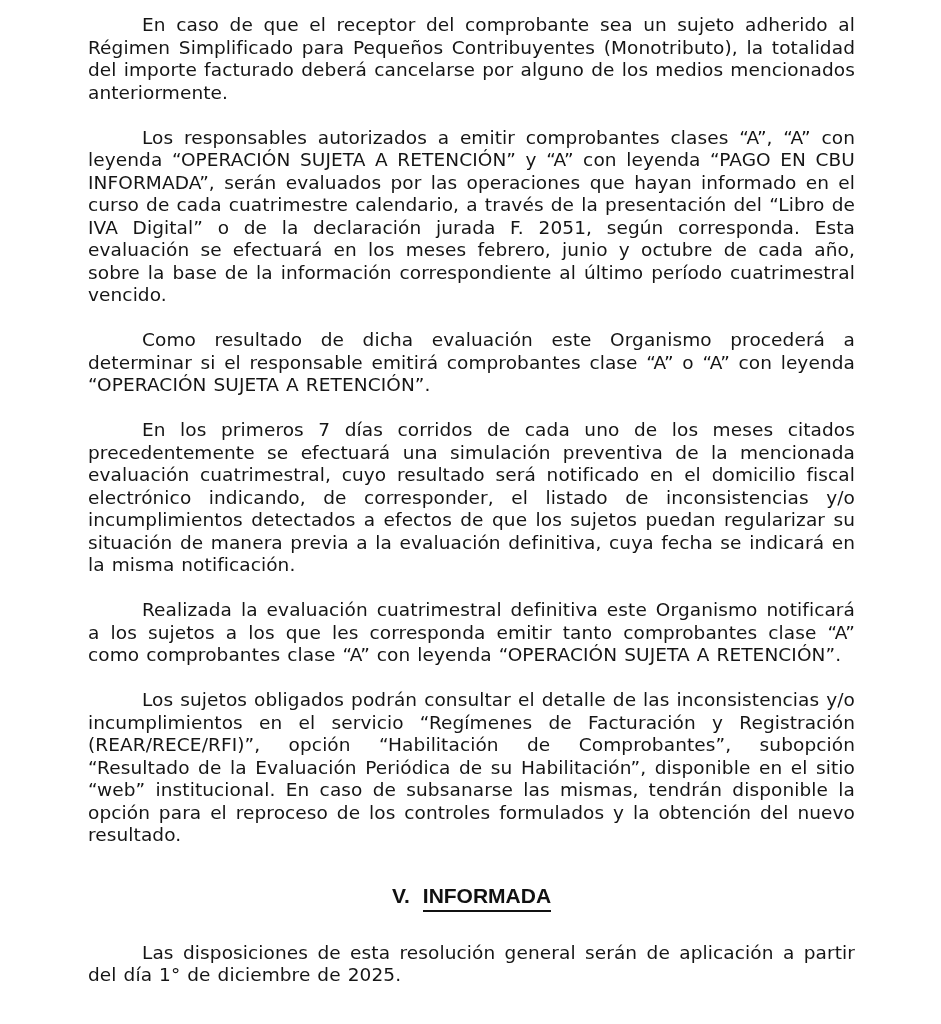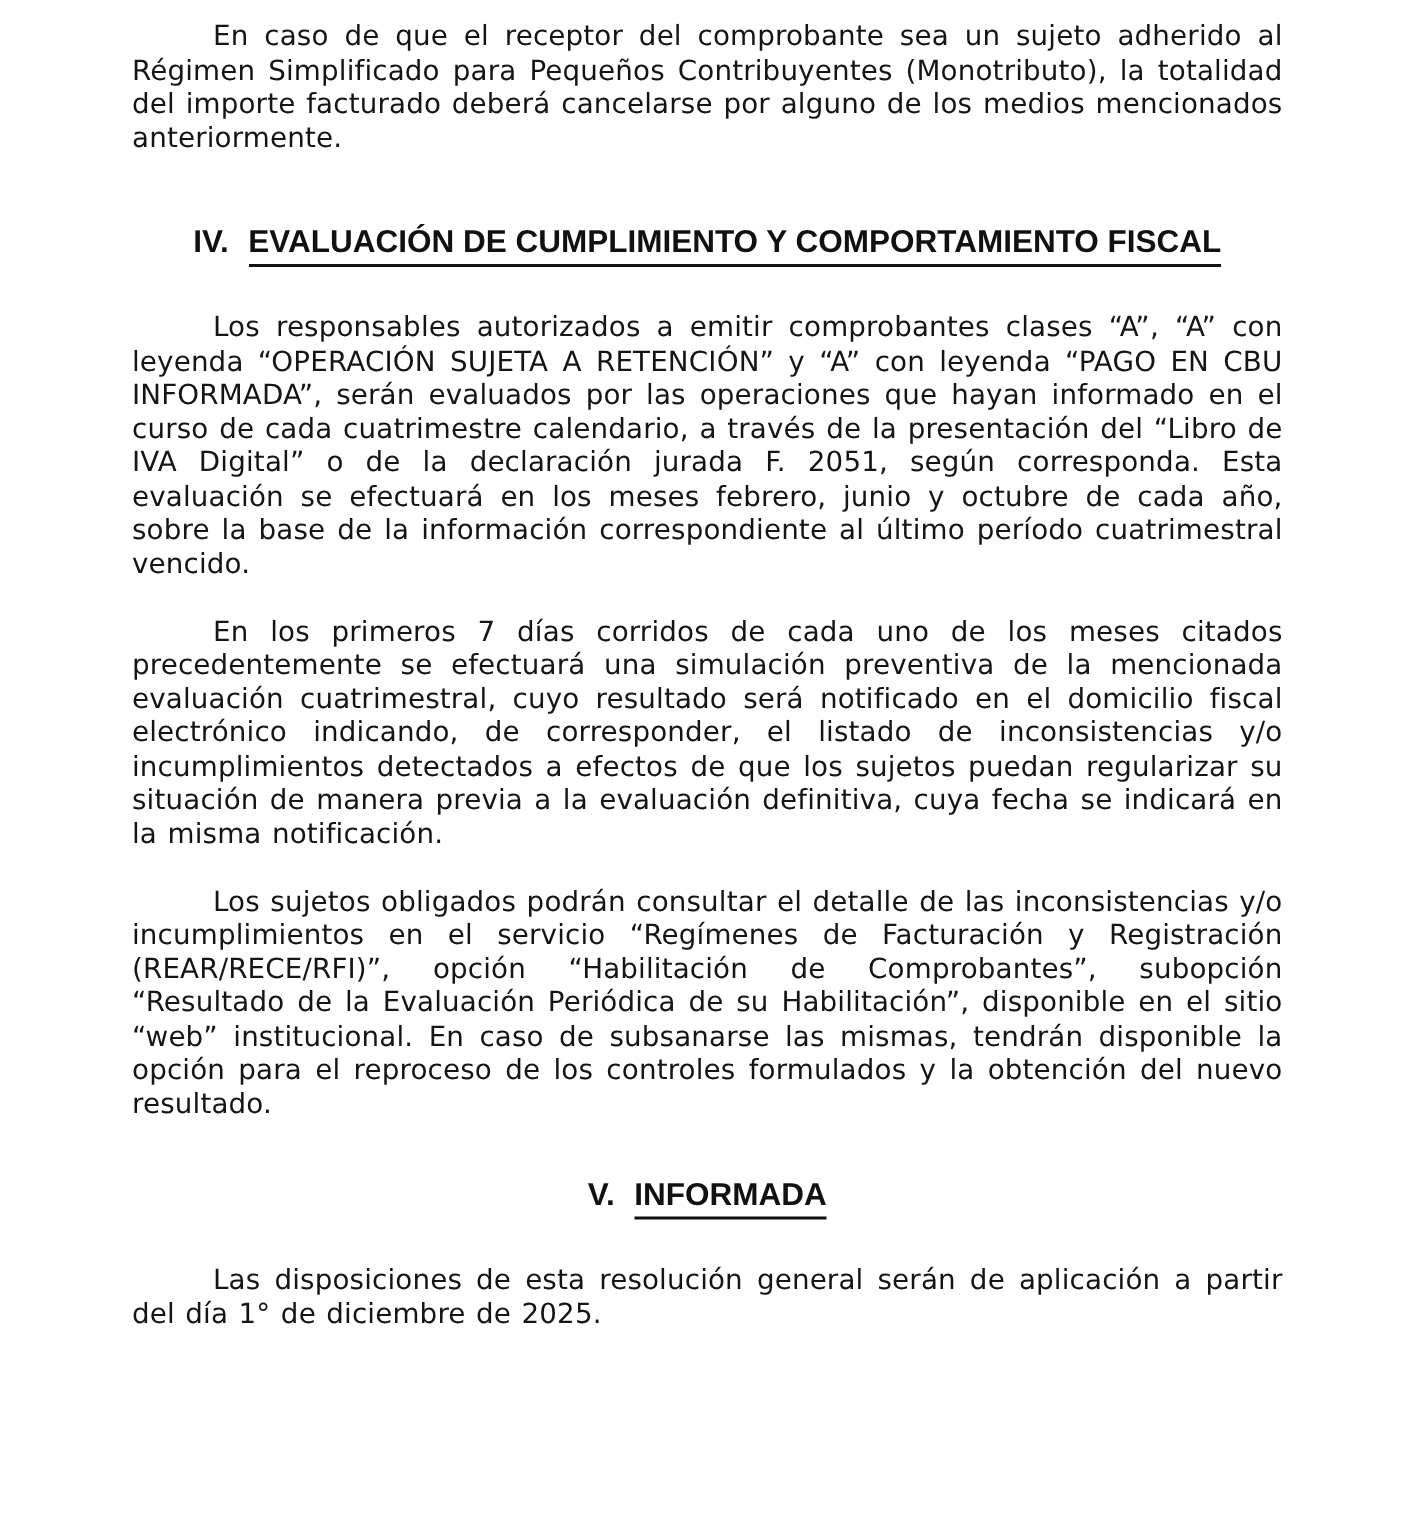--- a/index.html
+++ b/index.html
@@ -51,30 +51,28 @@
   .heading-v  { margin-top: 36px; }
   .last-par   { margin-bottom: 0; }
 </style>
 </head>
 <body>
 
 <div class="page" style="background: rgb(255, 255, 255); color: rgb(21, 21, 21);">
 
   <p class="body-par">En caso de que el receptor del comprobante sea un sujeto adherido al Régimen Simplificado para Pequeños Contribuyentes (Monotributo), la totalidad del importe facturado deberá cancelarse por alguno de los medios mencionados anteriormente.</p>
 
-  <h2 class="section-heading heading-iv">
-    <span class="sec-num">IV.</span>
-    <span class="sec-title">EVALUACIÓN DE CUMPLIMIENTO Y COMPORTAMIENTO FISCAL</span>
-  </h2>
 
   <p class="body-par">Los responsables autorizados a emitir comprobantes clases “A”, “A” con leyenda “OPERACIÓN SUJETA A RETENCIÓN” y “A” con leyenda “PAGO EN CBU INFORMADA”, serán evaluados por las operaciones que hayan informado en el curso de cada cuatrimestre calendario, a través de la presentación del “Libro de IVA Digital” o de la declaración jurada F. 2051, según corresponda. Esta evaluación se efectuará en los meses febrero, junio y octubre de cada año, sobre la base de la información correspondiente al último período cuatrimestral vencido.</p>
 
+  <p class="body-par">Como resultado de dicha evaluación este Organismo procederá a determinar si el responsable emitirá comprobantes clase “A” o “A” con leyenda “OPERACIÓN SUJETA A RETENCIÓN”.</p>
 
   <p class="body-par">En los primeros 7 días corridos de cada uno de los meses citados precedentemente se efectuará una simulación preventiva de la mencionada evaluación cuatrimestral, cuyo resultado será notificado en el domicilio fiscal electrónico indicando, de corresponder, el listado de inconsistencias y/o incumplimientos detectados a efectos de que los sujetos puedan regularizar su situación de manera previa a la evaluación definitiva, cuya fecha se indicará en la misma notificación.</p>
 
+  <p class="body-par">Realizada la evaluación cuatrimestral definitiva este Organismo notificará a los sujetos a los que les corresponda emitir tanto comprobantes clase “A” como comprobantes clase “A” con leyenda “OPERACIÓN SUJETA A RETENCIÓN”.</p>
 
   <p class="body-par">Los sujetos obligados podrán consultar el detalle de las inconsistencias y/o incumplimientos en el servicio “Regímenes de Facturación y Registración (REAR/RECE/RFI)”, opción “Habilitación de Comprobantes”, subopción “Resultado de la Evaluación Periódica de su Habilitación”, disponible en el sitio “web” institucional. En caso de subsanarse las mismas, tendrán disponible la opción para el reproceso de los controles formulados y la obtención del nuevo resultado.</p>
 
   <h2 class="section-heading heading-v">
     <span class="sec-num">V.</span>
     <span class="sec-title">INFORMADA</span>
   </h2>
 
   <p class="body-par last-par">Las disposiciones de esta resolución general serán de aplicación a partir del día 1° de diciembre de 2025.</p>
 

